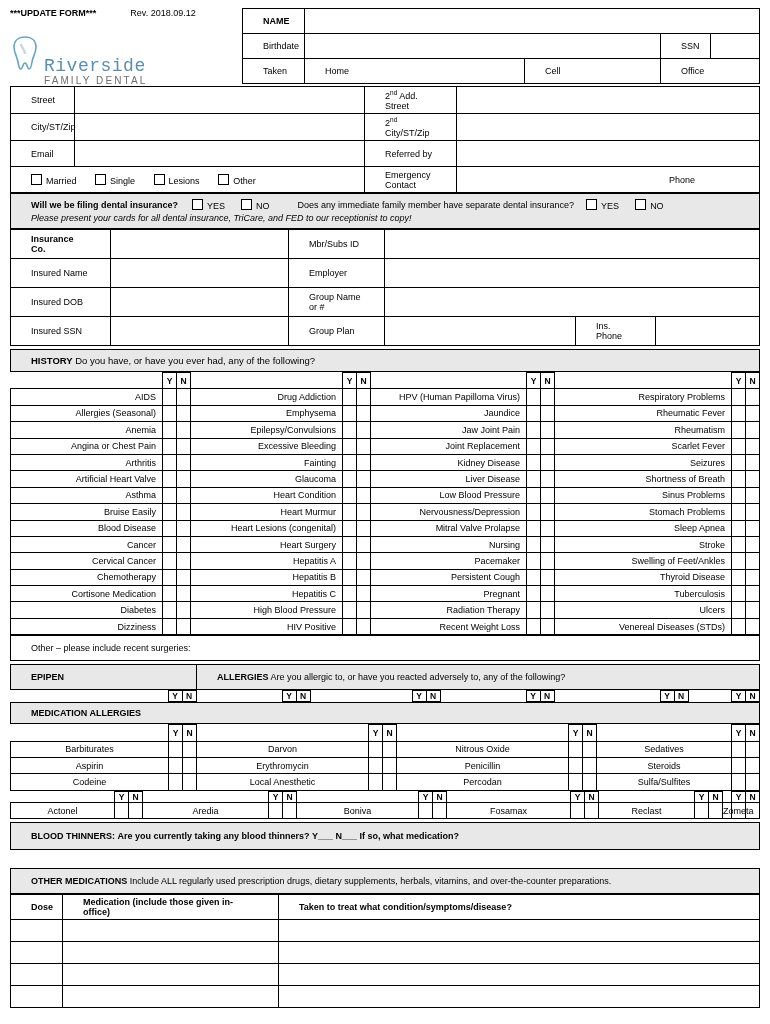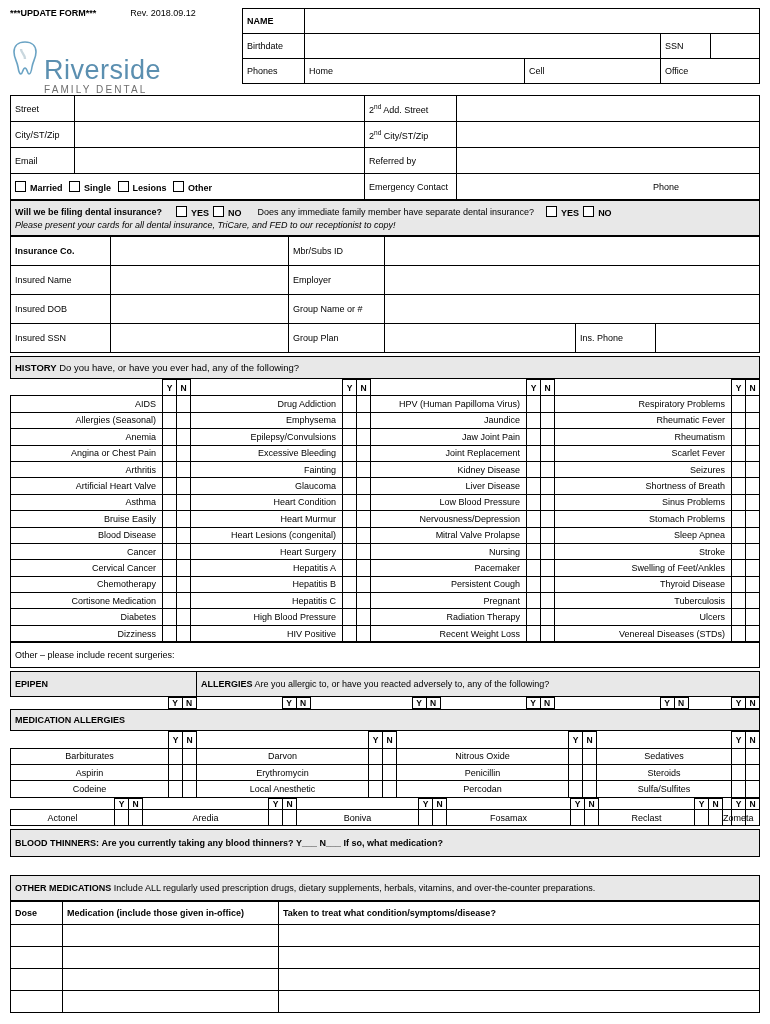--- a/index.html
+++ b/index.html
@@ -1,38 +1,38 @@
 <!DOCTYPE html>
 <html><head>
 <meta charset="utf-8">
 <style>
   html,body{margin:0;padding:0;background:#fff;}
   body{width:770px;height:1024px;font-family:"Liberation Sans",sans-serif;color:#000;-webkit-font-smoothing:antialiased;}
   .page{width:770px;height:1024px;position:relative;box-sizing:border-box;padding:8px 10px 0 10px;}
   table{border-collapse:collapse;width:100%;table-layout:fixed;}
   td,th{border:1px solid #000;padding:0;font-size:9px;font-weight:normal;vertical-align:middle;}
-  .cellpad{padding:2px 4px;}
+  .cellpad{padding:2px 20px;}
   .nb{border:none;}
   .gray{background:#e8e8e8;}
   .b{font-weight:bold;}
   .c{text-align:center;}
   
   .hdr{display:flex;align-items:flex-start;}
   .hdr-left{width:232px;flex:0 0 232px;}
   .upd{font-size:9px;font-weight:bold;display:flex;align-items:baseline;}
   .upd .rev{font-weight:normal;margin-left:34px;}
   .logo{display:flex;align-items:center;margin-top:2px;}
   .tooth{width:26px;height:34px;position:relative;margin-right:6px;margin-left:2px;}
   .logo-text{line-height:1;}
-  .logo-river{font-size:27px;color:#5b8fb0;letter-spacing:.5px;font-family:Liberation Sans, sans-serif;margin-top:37px;}
+  .logo-river{font-size:18px;color:#5b8fb0;letter-spacing:.5px;font-family:Liberation Mono, monospace;margin-top:37px;}
   .logo-sub{font-size:10px;color:#6e6e6e;letter-spacing:2.1px;margin-top:1px;}
   .hdr-right{flex:1;}
   .hdr-right table td{height:20px;}
   .chk{display:inline-block;width:9px;height:9px;border:1px solid #000;margin-right:4px;vertical-align:-1px;background:#fff;}
-  .inline-chk{display:inline-block;margin-right:4px;font-size:9px;white-space:nowrap;font-weight:bold;}
+  .inline-chk{display:inline-block;margin-right:16px;font-size:9px;white-space:nowrap;}
   .hist-title{font-size:9.5px;}
   .yn{width:14px;text-align:center;font-size:8.5px;}
   .namecell{text-align:right;padding-right:6px;font-size:9px;}
   .thin td{height:15.4px;}
   sup{font-size:6.5px;vertical-align:super;}
   .ital{font-style:italic;}
 </style>
 </head>
 <body>
 
@@ -73,21 +73,21 @@
           <td class="cellpad b" colspan="1">NAME</td>
           <td colspan="5"></td>
         </tr>
         <tr>
           <td class="cellpad">Birthdate</td>
           <td colspan="3"></td>
           <td class="cellpad">SSN</td>
           <td></td>
         </tr>
         <tr>
-          <td class="cellpad">Phones</td>
+          <td class="cellpad">Taken</td>
           <td class="cellpad">Home</td>
           <td class="cellpad" colspan="2">Cell</td>
           <td class="cellpad" colspan="2">Office</td>
         </tr>
       </tbody>
         </table>
     </div>
   </div>
 
   <table style="margin-top:0;">

